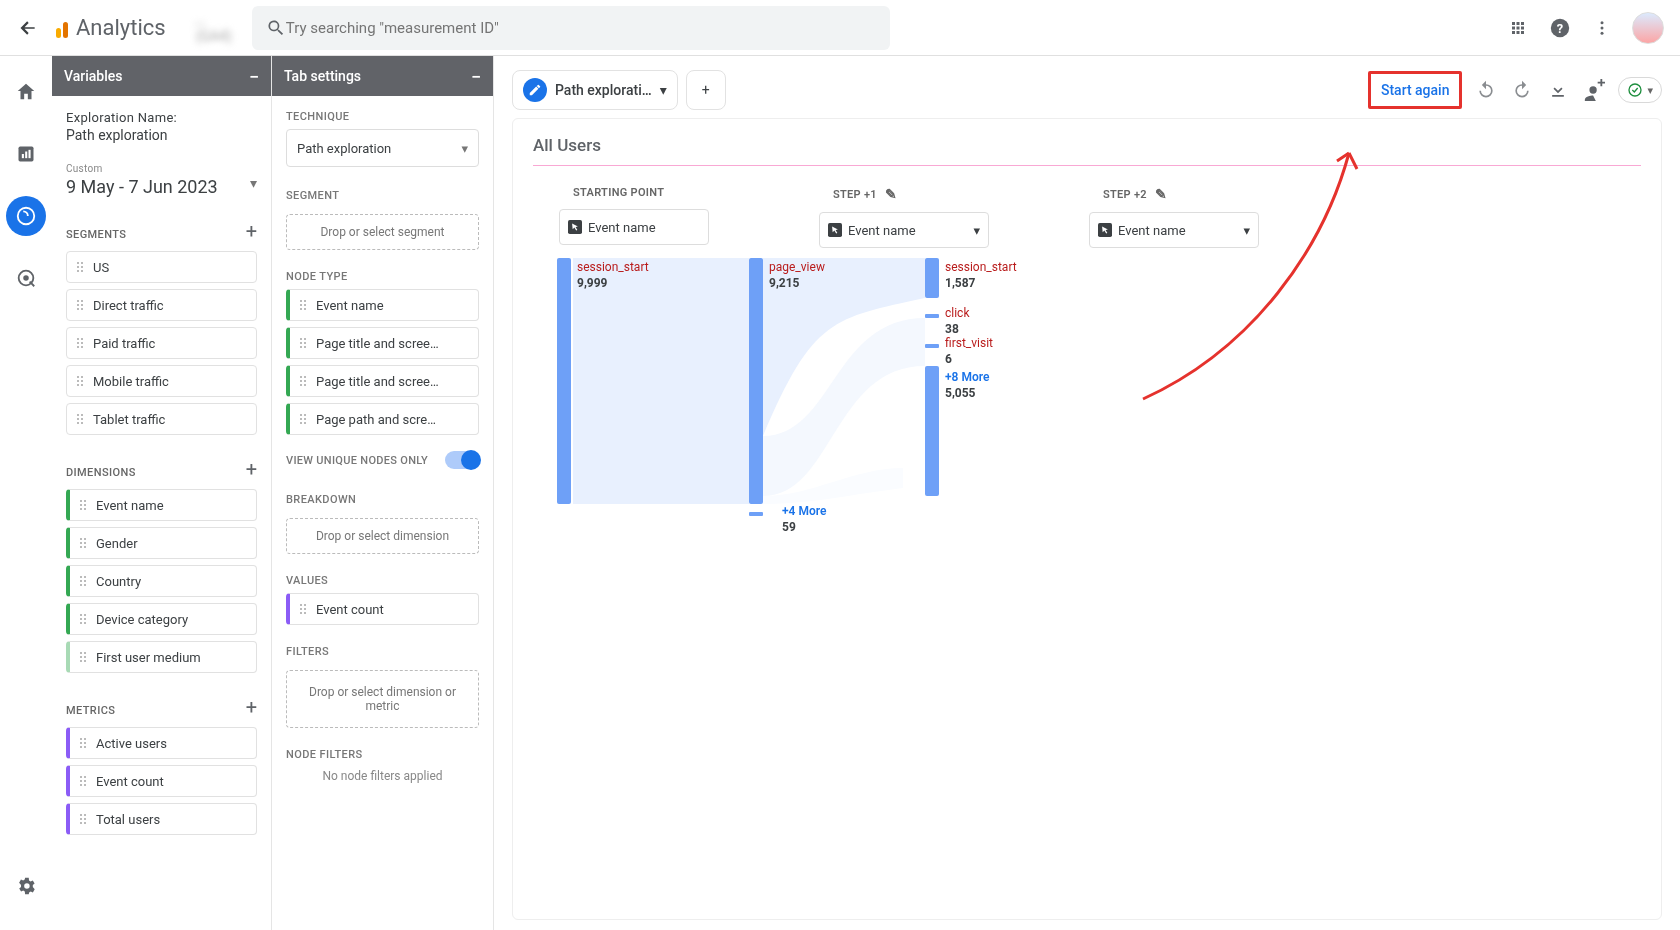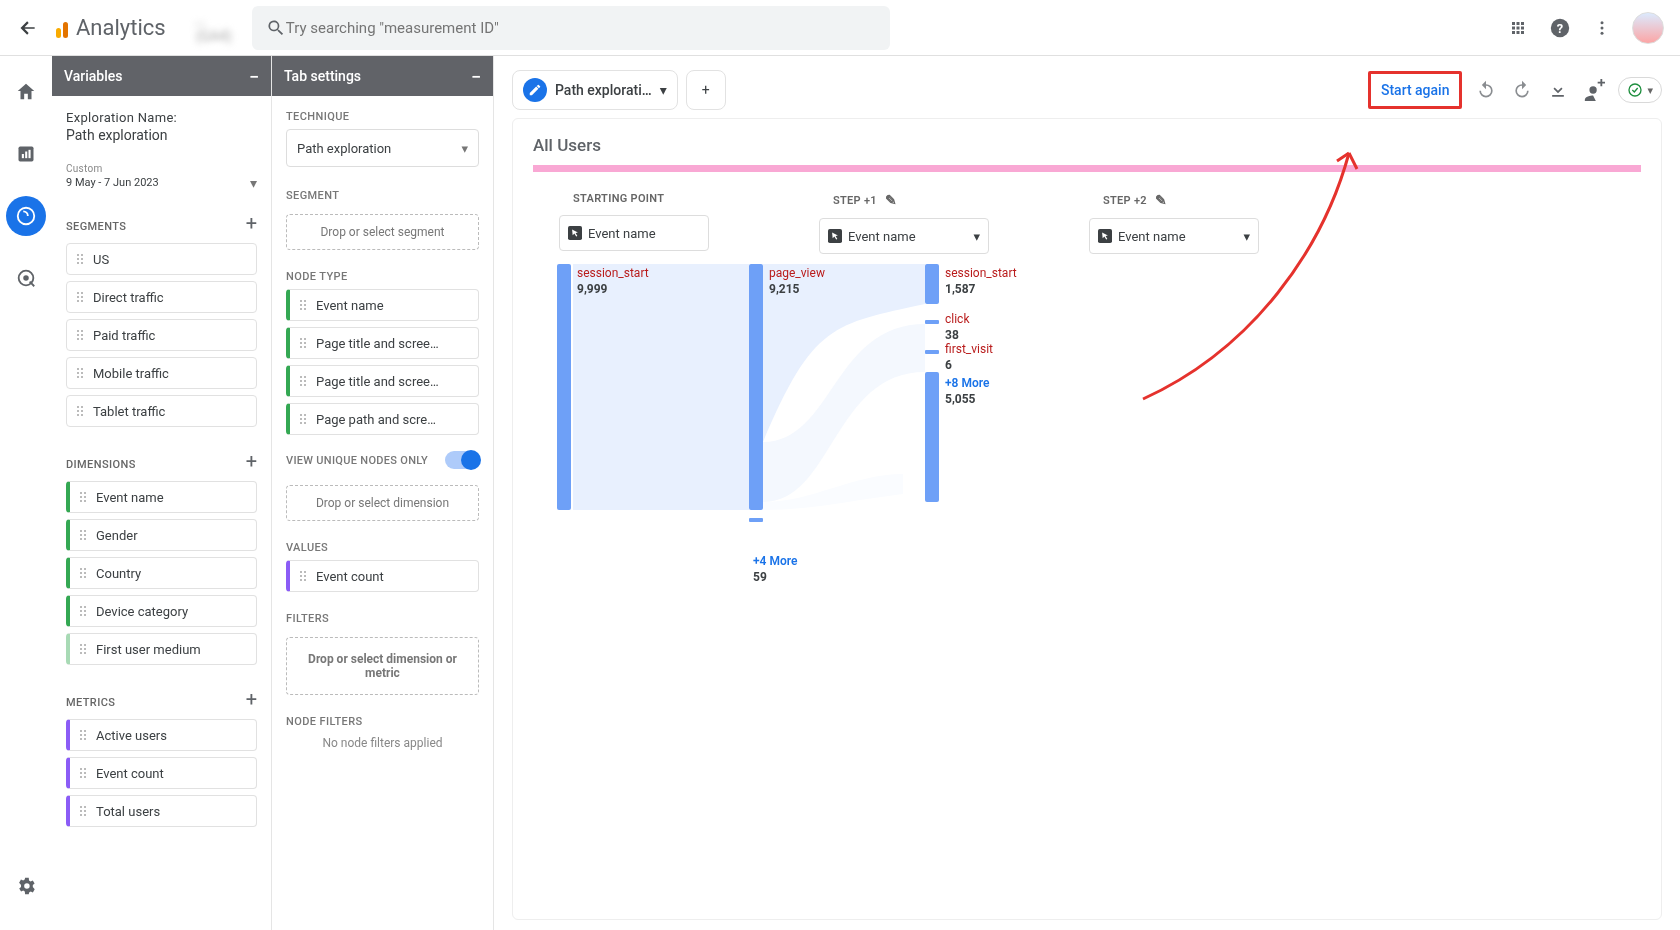--- a/index.html
+++ b/index.html
@@ -62,21 +62,21 @@
   .canvas { flex:1; display:flex; flex-direction:column; padding:10px 18px; overflow:hidden;}
   .canvas-top { height:48px; display:flex; align-items:center;}
   .tab-pill { display:flex; align-items:center; gap:8px; height:40px; border:1px solid #e2e2e2; border-radius:8px; padding:0 10px; background:#fff;}
   .tab-pill .badge { width:24px; height:24px; border-radius:50%; background:#1a73e8; color:#fff; display:flex; align-items:center; justify-content:center;}
   .tab-name { font-size:14px; font-weight:500; max-width:110px; white-space:nowrap; overflow:hidden; text-overflow:ellipsis;}
   .add-tab { width:40px; height:40px; border:1px solid #e2e2e2; border-radius:8px; display:flex; align-items:center; justify-content:center; margin-left:8px; cursor:pointer;}
   .canvas-actions { margin-left:auto; display:flex; align-items:center; gap:12px;}
   .start-again { color:#1a73e8; font-weight:500; font-size:14px; border:3px solid #e5322d; padding:8px 10px; border-radius:2px; cursor:pointer;}
   .pill-status { border:1px solid #d9d9d9; border-radius:16px; padding:4px 8px; display:flex; align-items:center; gap:4px;}
   .canvas-inner { flex:1; border:1px solid #eee; border-radius:6px; padding:16px 20px; position:relative; overflow:hidden; margin-top:4px;}
-  .au-title { font-size:17px; font-weight:500; color:#5f6368; border-bottom:7px solid #f9a8d4; padding-bottom:10px;}
+  .au-title { font-size:17px; font-weight:500; color:#5f6368; border-bottom:1px solid #f9a8d4; padding-bottom:10px;}
   .steps-row { display:flex; gap:100px; margin-top:20px; padding-left:26px;}
   .step-col { width:170px; }
   .step-head { font-size:11px; font-weight:600; color:#666; letter-spacing:0.3px; display:flex; align-items:center; gap:8px; padding-left:14px;}
   .event-drop { margin-top:10px; height:36px; border:1px solid #ddd; border-radius:4px; display:flex; align-items:center; padding:0 8px; gap:6px; font-size:13px; cursor:pointer; width:150px;}
   .event-drop.wide { width:170px;}
   .arrow-between { position:absolute; top:72px; font-size:16px; color:#555;}
   .pencil { color:#666; font-size:14px; cursor:pointer;}
   .sankey { position:relative; height:350px; margin-top:10px;}
   .bar { position:absolute; width:14px; background:#6ea0f7; border-radius:2px;}
   .bar-label { position:absolute; font-size:12px; line-height:1.3;}
@@ -177,21 +177,21 @@
     <div class="panel-hdr">
       <span>Variables</span>
       <span class="collapse">−</span>
     </div>
     <div class="block">
       <div class="lbl-small" style="font-size:13px;color:#3c4043;">Exploration Name:</div>
       <div class="exploration-name">Path exploration</div>
     </div>
     <div class="date-sel">
       <span class="lbl-small" style="font-size:10px;">Custom</span>
-      <span style="font-size:11px;color:#3c4043;margin-top:2px;">9 May - 7 Jun 2023</span>
+      <span style="font-size:18px;color:#3c4043;margin-top:2px;">9 May - 7 Jun 2023</span>
       <span class="caret">▾</span>
     </div>
     <div class="sect">
       <div class="sect-hdr">
         <span class="sect-title">SEGMENTS</span>
         <span class="plus-btn">+</span>
       </div>
       <div id="seg-list">
           <div class="chip plain">
             <span class="drag-handle"></span>
@@ -296,32 +296,33 @@
           <span class="drag-handle"></span>
           <span>Page path and scre…</span>
         </div>
       </div>
 
     <div class="toggle-row">
       <span class="t-label">VIEW UNIQUE NODES ONLY</span>
       <div class="switch"></div>
     </div>
 
+    <div class="ts-label">BREAKDOWN</div>
     <div class="drop-box">Drop or select dimension</div>
 
     <div class="ts-label">VALUES</div>
     <div id="values-list">
         <div class="chip acc-blue chip-in-tab">
           <span class="drag-handle"></span>
           <span>Event count</span>
         </div>
       </div>
 
     <div class="ts-label">FILTERS</div>
-    <div class="drop-box" style="padding:14px 10px;font-weight:bold;">Drop or select dimension or metric</div>
+    <div class="drop-box" style="padding:14px 10px;">Drop or select dimension or metric</div>
 
     <div class="ts-label">NODE FILTERS</div>
     <div style="padding:2px 14px 14px;font-size:12px;color:#888;text-align:center;">No node filters applied</div>
   </div>
 
   <div class="canvas">
     <div class="canvas-top">
       <div class="tab-pill">
         <span class="badge">
           <svg width="14" height="14" viewBox="0 0 24 24">
@@ -427,21 +428,21 @@
           <div class="name">session_start</div>
           <div class="val">9,999</div>
         </div>
 
         <div class="bar" style="left:216px; top:0; height:246px;"></div>
         <div class="bar-label" style="left:236px; top:2px;">
           <div class="name">page_view</div>
           <div class="val">9,215</div>
         </div>
         <div class="tiny-bar" style="left:216px; top:254px;"></div>
-        <div class="bar-label" style="left:220px; top:246px;margin-top:44px;">
+        <div class="bar-label" style="left:249px; top:246px;">
           <div class="more-link">+4 More</div>
           <div class="val">59</div>
         </div>
 
         <div class="bar" style="left:392px; top:0; height:40px;"></div>
         <div class="bar-label" style="left:412px; top:2px;">
           <div class="name">session_start</div>
           <div class="val">1,587</div>
         </div>
         <div class="tiny-bar" style="left:392px; top:56px;"></div>

